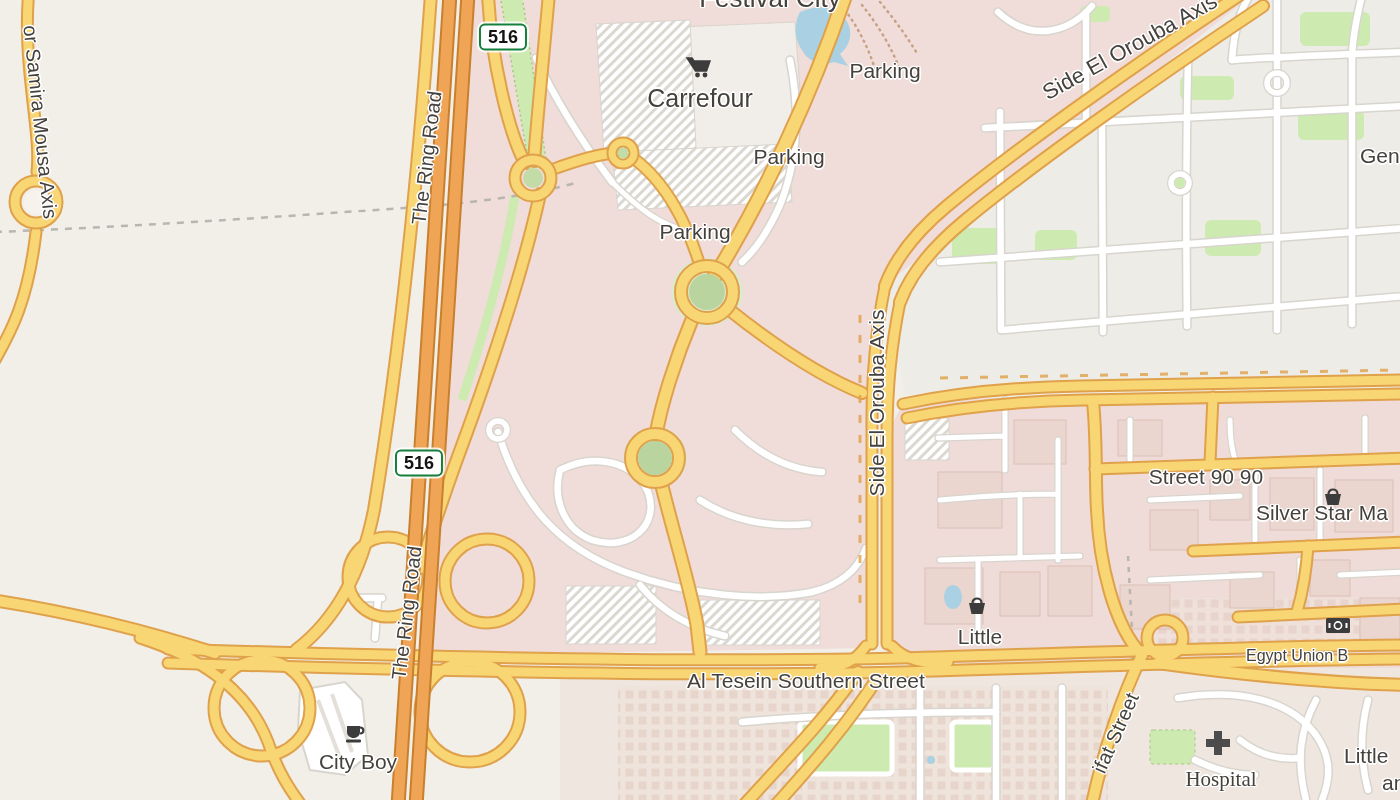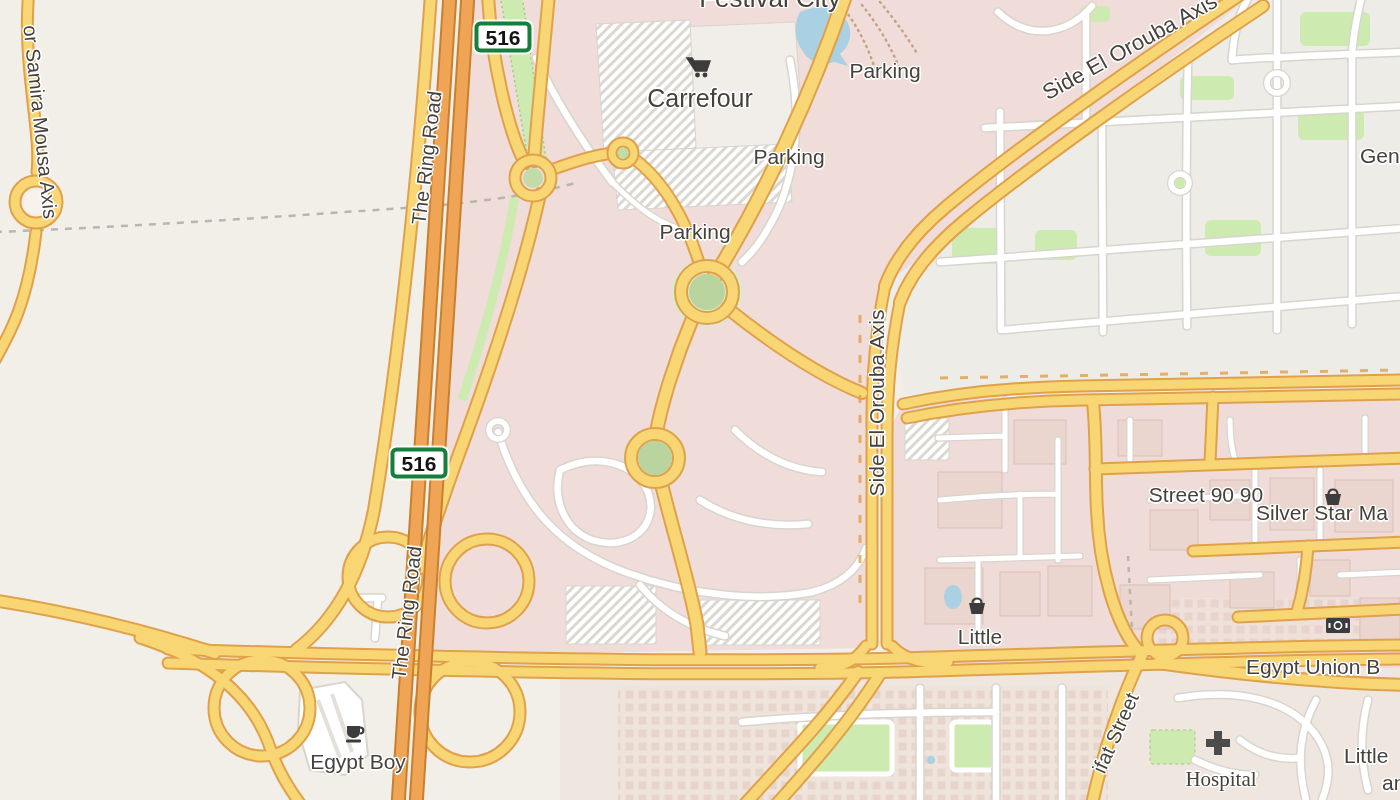--- a/index.html
+++ b/index.html
@@ -10,22 +10,22 @@
   .yc{fill:none;stroke:#dfa14b;stroke-linecap:round;stroke-linejoin:round;}
   .yf{fill:none;stroke:#f9d674;stroke-linecap:round;stroke-linejoin:round;}
   .oc{fill:none;stroke:#c8802f;stroke-linecap:round;}
   .of{fill:none;stroke:#f0a455;stroke-linecap:round;}
   .wc{fill:none;stroke:#d8d5ce;stroke-linecap:round;stroke-linejoin:round;}
   .wf{fill:none;stroke:#ffffff;stroke-linecap:round;stroke-linejoin:round;}
   .lbl{position:absolute;color:#45423e;white-space:nowrap;z-index:5;
        text-shadow:-1px -1px 0 #fff,1px -1px 0 #fff,-1px 1px 0 #fff,1px 1px 0 #fff,
                    0 -1.5px 0 #fff,0 1.5px 0 #fff,-1.5px 0 0 #fff,1.5px 0 0 #fff,0 0 3px #fff;}
   .shield{position:absolute;z-index:6;transform:translate(-50%,-50%);background:#fff;
-          border:4px solid #15803d;border-radius:6px;padding:0 7px;line-height:23px;
-          font-size:21px;font-weight:bold;color:#141414;box-shadow:0 0 0 2px rgba(255,255,255,.85);}
+          border:2px solid #15803d;border-radius:6px;padding:0 7px;line-height:23px;
+          font-size:18px;font-weight:bold;color:#141414;box-shadow:0 0 0 2px rgba(255,255,255,.85);}
 </style>
 </head>
 <body>
 
 <div id="viewport">
 
 <svg id="basemap" width="1400" height="800" viewBox="0 0 1400 800">
   <defs>
     <pattern id="hatch" width="7" height="7" patternUnits="userSpaceOnUse" patternTransform="rotate(45)">
       <rect width="7" height="7" fill="#ffffff"></rect>
@@ -395,25 +395,26 @@
 <div class="lbl" style="left:770px;top:-2px;font-size:26px;transform:translate(-50%,-50%);">Festival City</div>
 <div class="lbl" style="left:700px;top:98px;font-size:25px;transform:translate(-50%,-50%);">Carrefour</div>
 <div class="lbl" style="left:885px;top:71px;font-size:21px;transform:translate(-50%,-50%);">Parking</div>
 <div class="lbl" style="left:789px;top:157px;font-size:21px;transform:translate(-50%,-50%);">Parking</div>
 <div class="lbl" style="left:695px;top:232px;font-size:21px;transform:translate(-50%,-50%);">Parking</div>
 <div class="lbl" style="left:427px;top:158px;font-size:20px;transform:translate(-50%,-50%) rotate(-83deg);">The Ring Road</div>
 <div class="lbl" style="left:407px;top:613px;font-size:20px;transform:translate(-50%,-50%) rotate(-83deg);">The Ring Road</div>
 <div class="lbl" style="left:40px;top:122px;font-size:20px;transform:translate(-50%,-50%) rotate(84deg);">or Samira Mousa Axis</div>
 <div class="lbl" style="left:1130px;top:47px;font-size:22px;transform:translate(-50%,-50%) rotate(-29deg);">Side El Orouba Axis</div>
 <div class="lbl" style="left:877px;top:403px;font-size:21px;transform:translate(-50%,-50%) rotate(-90deg);">Side El Orouba Axis</div>
-<div class="lbl" style="left:1206px;top:477px;font-size:21px;transform:translate(-50%,-50%);margin-top:18px;">Street 90 90</div>
+<div class="lbl" style="left:1206px;top:477px;font-size:21px;transform:translate(-50%,-50%);">Street 90 90</div>
 <div class="lbl" style="left:1256px;top:513px;font-size:21px;transform:translate(0,-50%);">Silver Star Ma</div>
 <div class="lbl" style="left:980px;top:637px;font-size:21px;transform:translate(-50%,-50%);">Little</div>
-<div class="lbl" style="left:1246px;top:656px;font-size:21px;transform:translate(0,-50%);margin-top:11px;">Egypt Union B</div>
-<div class="lbl" style="left:358px;top:762px;font-size:21px;transform:translate(-50%,-50%);">Egypt Boy</div>
+<div class="lbl" style="left:806px;top:681px;font-size:21px;transform:translate(-50%,-50%);">Al Tesein Southern Street</div>
+<div class="lbl" style="left:1246px;top:656px;font-size:16px;transform:translate(0,-50%);">Egypt Union B</div>
+<div class="lbl" style="left:358px;top:762px;font-size:21px;transform:translate(-50%,-50%);">City Boy</div>
 <div class="lbl" style="left:1221px;top:779px;font-size:21px;transform:translate(-50%,-50%);font-family:Liberation Serif, serif;">Hospital</div>
 <div class="lbl" style="left:1344px;top:756px;font-size:21px;transform:translate(0,-50%);">Little</div>
 <div class="lbl" style="left:1382px;top:783px;font-size:21px;transform:translate(0,-50%);">an</div>
 <div class="lbl" style="left:1360px;top:156px;font-size:21px;transform:translate(0,-50%);text-align:center;">Gen</div>
 <div class="lbl" style="left:1362px;top:294px;font-size:21px;transform:translate(0,-50%);margin-left:48px;">Eng</div>
 <div class="lbl" style="left:1116px;top:733px;font-size:20px;transform:translate(-50%,-50%) rotate(-66deg);">ifat Street</div>
 
 </div>
 
 </body></html>

